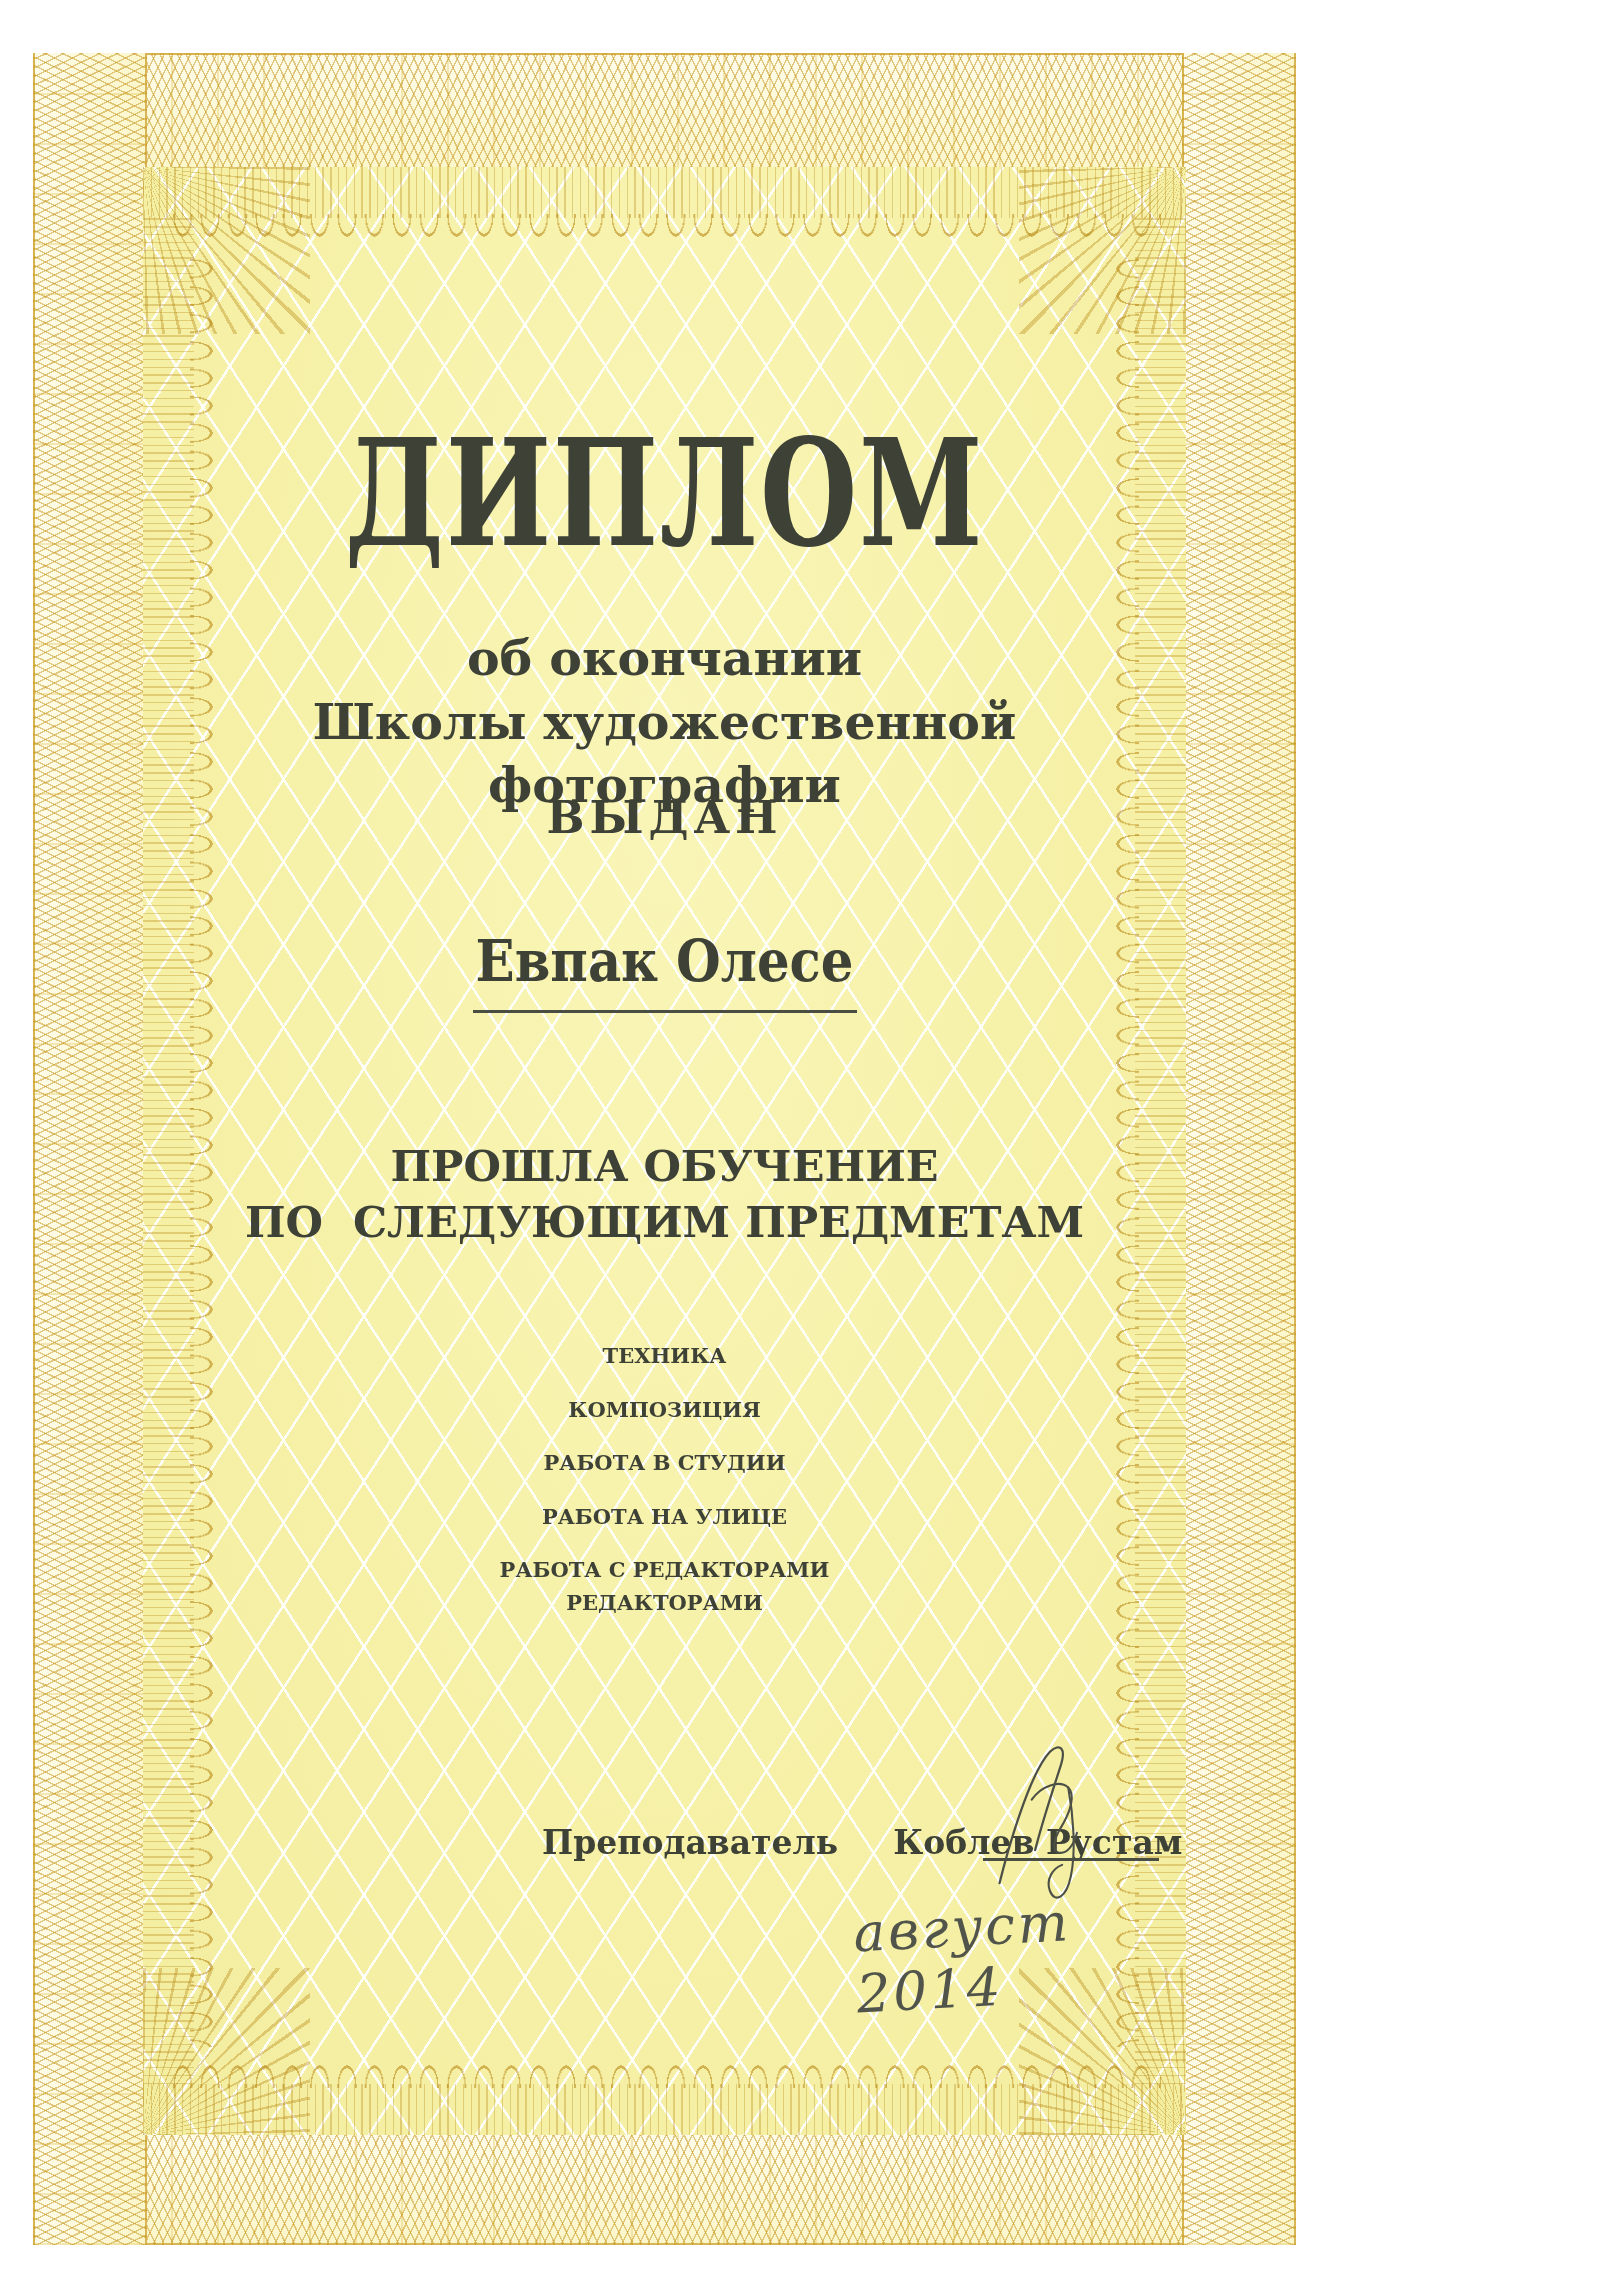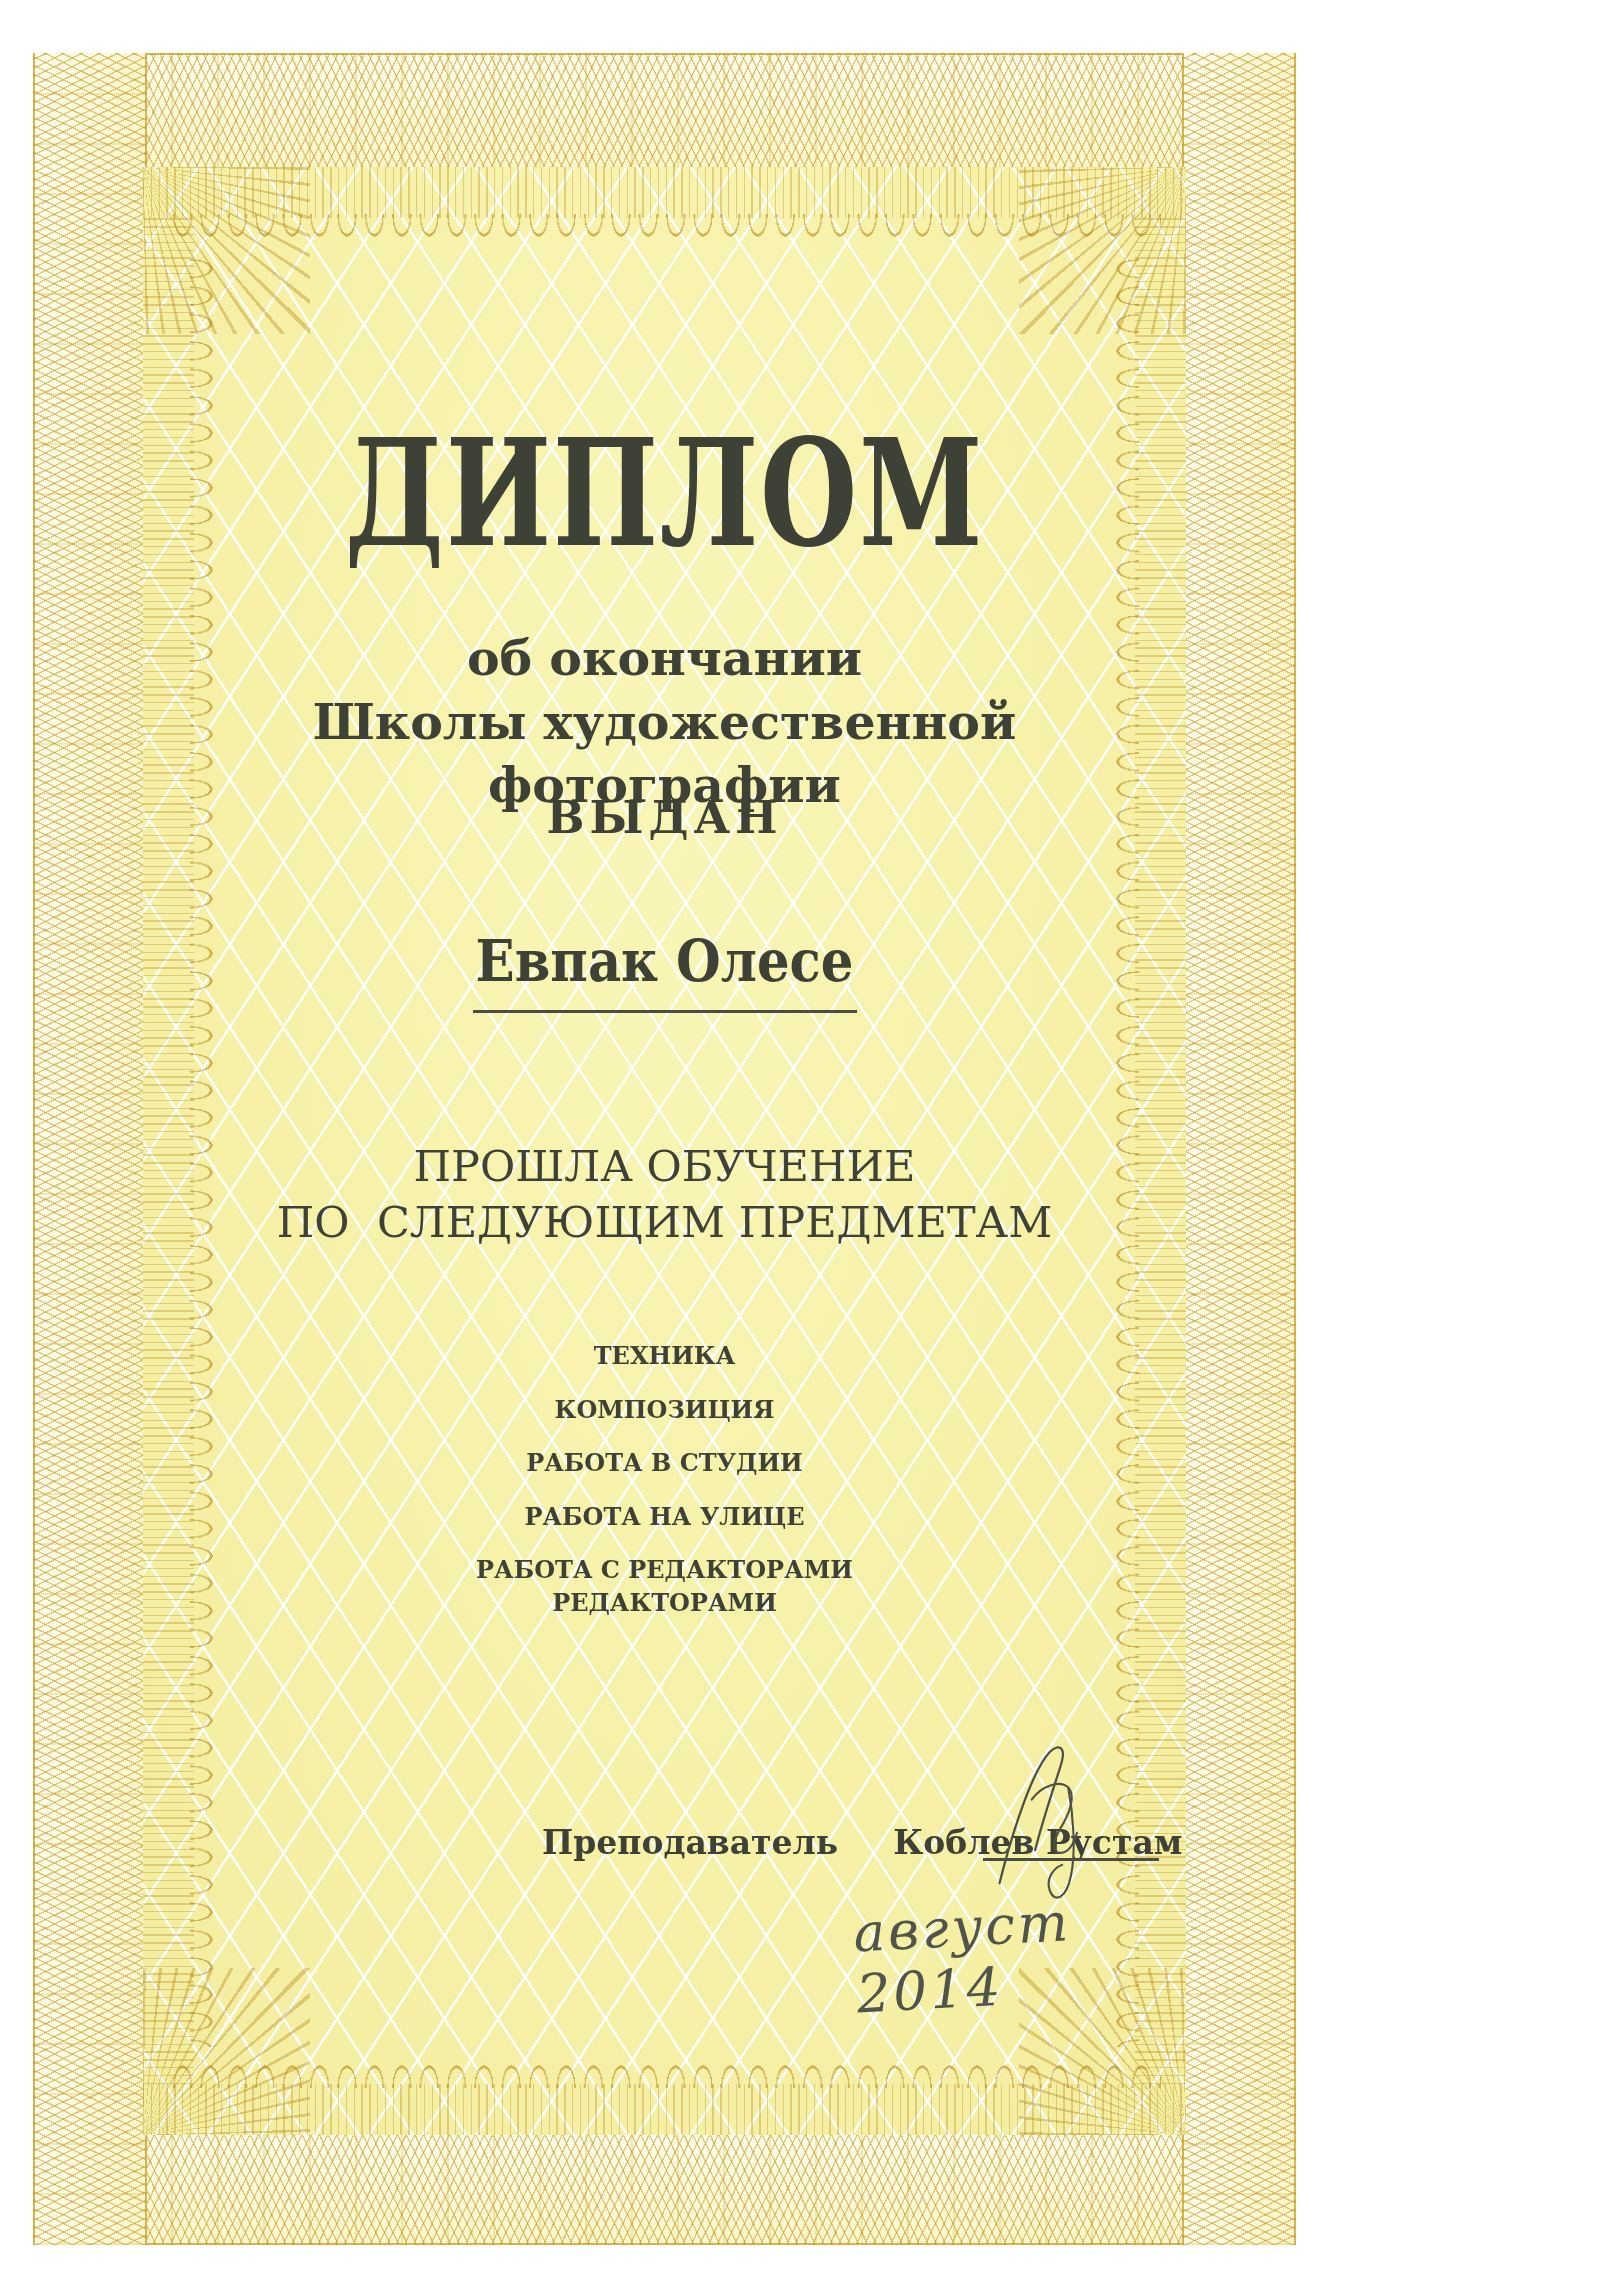--- a/index.html
+++ b/index.html
@@ -73,23 +73,23 @@
   .fan-br{bottom:0;right:0;background:repeating-conic-gradient(from 270deg at 100% 100%, rgba(186,138,24,.7) 0 1deg, transparent 1deg 5.5deg);}
   
   .txt{position:absolute;left:147px;right:147px;text-align:center;color:#3e4136;}
   .title{top:420px;font-size:147px;line-height:1;font-weight:700;letter-spacing:2px;
          transform:scaleX(.76);transform-origin:50% 50%;}
   .subtitle{top:627px;font-size:49px;font-weight:700;line-height:1.3;}
   .issued{top:791px;font-size:45px;font-weight:700;letter-spacing:4.9px;}
   .name{top:927px;font-size:57px;font-weight:700;transform:scaleX(.9);transform-origin:50% 50%;}
   .name-line{position:absolute;top:1010px;left:50%;transform:translateX(-50%);
              width:384px;height:2.9px;background:#4a4d42;}
-  .training{top:1139px;font-size:43px;font-weight:400;line-height:1.3;}
+  .training{top:1139px;font-size:43px;font-weight:700;line-height:1.3;}
   .training .pre{white-space:pre-wrap;}
-  .subjects{top:1339px;font-size:24px;font-weight:700;line-height:33px;}
+  .subjects{top:1339px;font-size:21px;font-weight:700;line-height:33px;}
   .subjects .subject{margin-bottom:20.6px;}
   .subjects .subject-wrap{max-width:461px;margin:0 auto 20.6px;}
   
   .teacher-row{position:absolute;top:1823px;left:542px;font-size:33px;font-weight:700;
                display:flex;align-items:baseline;white-space:nowrap;text-align:right;}
   .teacher-gap{display:inline-block;width:55px;}
   .sig-line{position:absolute;top:1858px;left:983px;width:176px;height:2.5px;background:#4a4d42;}
   .signature{position:absolute;left:988px;top:1737px;}
   .handwritten-date{position:absolute;left:855px;top:1894px;width:323px;
     font-size:53px;font-style:italic;color:#51544b;letter-spacing:2.9px;

